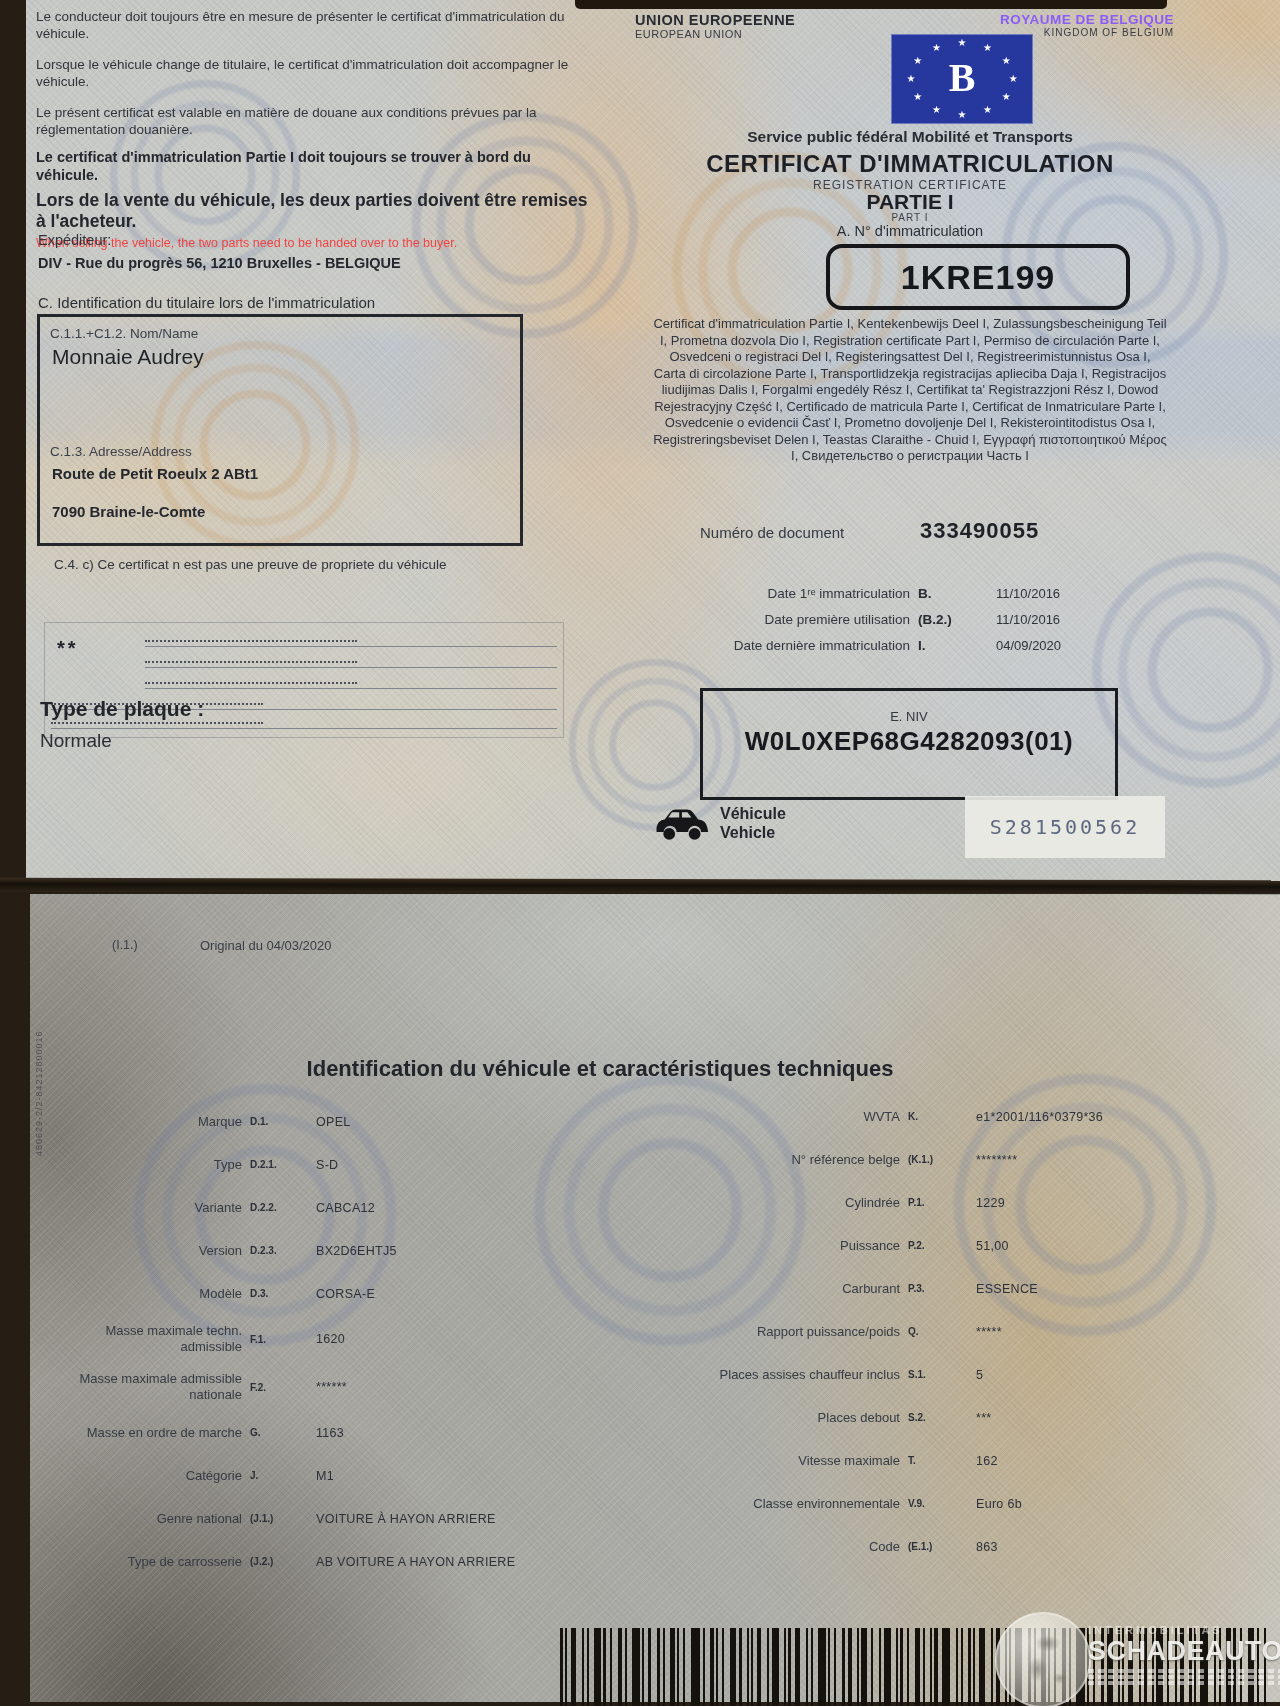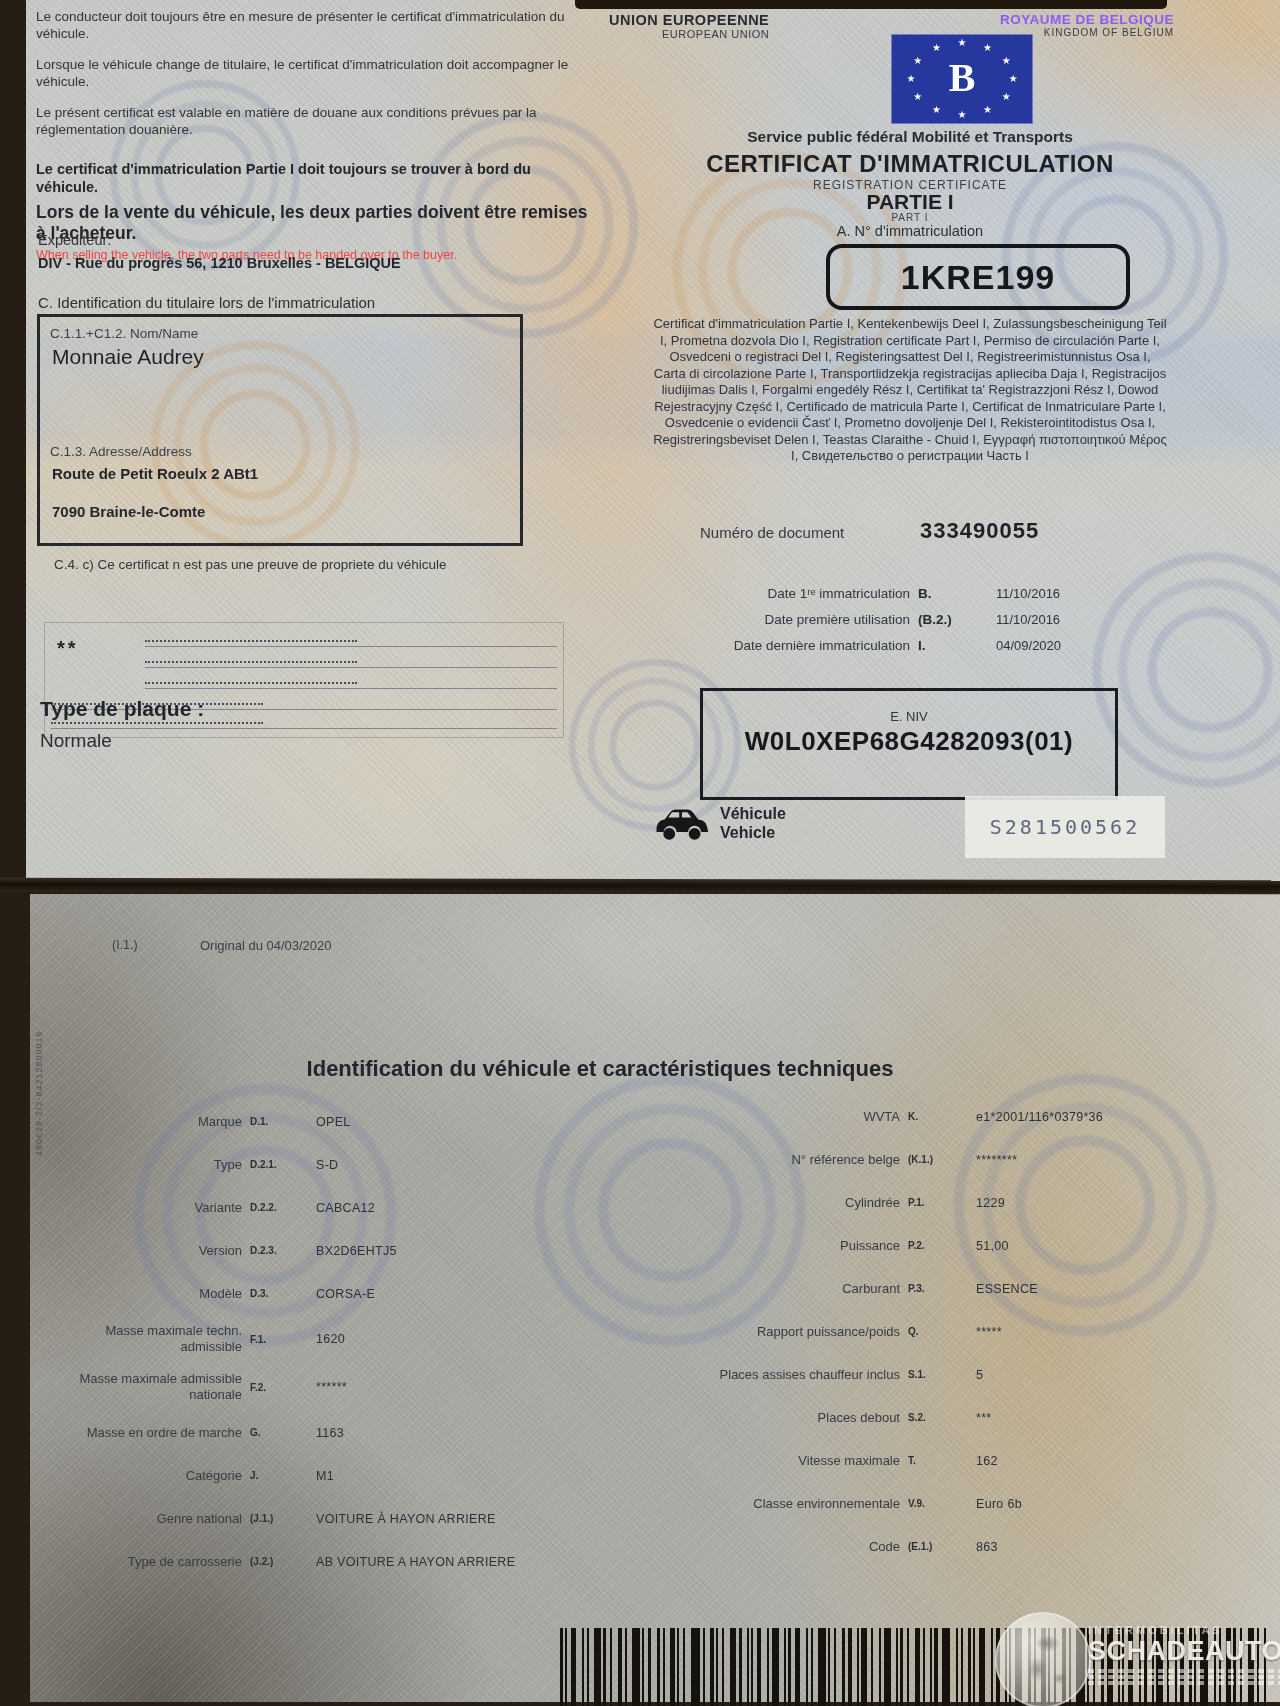--- a/index.html
+++ b/index.html
@@ -43,21 +43,21 @@
       rgba(0,0,0,0) 28%, rgba(196,138,72,.20) 30% 33%, rgba(0,0,0,0) 35% 44%,
       rgba(196,138,72,.16) 46% 49%, rgba(0,0,0,0) 51% 58%,
       rgba(196,138,72,.18) 60% 63%, rgba(0,0,0,0) 65%);}
 
   
   .t-sm{font-size:13.5px;line-height:17px;color:#31343b;}
   .t-xs{font-size:12.5px;line-height:16px;color:#ef4444;}
   .t-bold{font-weight:bold;color:#24272d;}
   .notices p{margin:0;width:556px;}
   .notices p+p{margin-top:14px;}
-  .notices .p4{font-size:14.5px;line-height:18px;margin-top:22px;}
+  .notices .p4{font-size:14.5px;line-height:18px;margin-top:10px;}
   .notices .p5{font-size:17.5px;line-height:21px;margin-top:6px;}
   .notices .p6{margin-top:3px;}
 
   .c-box{position:absolute;left:37px;top:314px;width:480px;height:226px;border:3px solid #24272c;}
   .name-value{font-size:21px;font-weight:normal;color:#1f2227;}
   .addr{font-size:15px;font-weight:bold;color:#24272d;}
 
   .star-block{position:absolute;left:44px;top:622px;width:518px;height:114px;border:1px solid rgba(90,95,105,.35);}
   .stars2{position:absolute;left:12px;top:14px;font-size:20px;font-weight:bold;letter-spacing:3px;color:#23262c;}
   .dotrow{position:absolute;height:21px;left:0;right:6px;}
@@ -196,21 +196,21 @@
       </div>
     <div class="dotrow" style="top:90px;">
         <span class="dash" style="left:6px;"></span>
         <span class="line" style="left:6px;"></span>
       </div>
   </div>
 
   <div class="abs plate-type-label" style="left:40px;top:697px;">Type de plaque :</div>
   <div class="abs plate-type-value" style="left:40px;top:730px;">Normale</div>
 
-  <div class="abs" style="left:609px;top:12px;text-align:right;">
+  <div class="abs" style="left:635px;top:12px;">
     <div style="font-size:14.5px;font-weight:bold;letter-spacing:.5px;color:#272b32">UNION EUROPEENNE</div>
     <div style="font-size:11px;letter-spacing:.5px;color:#363b44">EUROPEAN UNION</div>
   </div>
   <div class="abs" style="left:950px;top:12px;width:224px;text-align:right;">
     <div style="font-size:13.5px;font-weight:bold;letter-spacing:.5px;color:#8b5cf6">ROYAUME DE BELGIQUE</div>
     <div style="font-size:10px;letter-spacing:1px;color:#363b44">KINGDOM OF BELGIUM</div>
   </div>
 
   <div class="eu-flag">
     <span class="eu-b">B</span>

